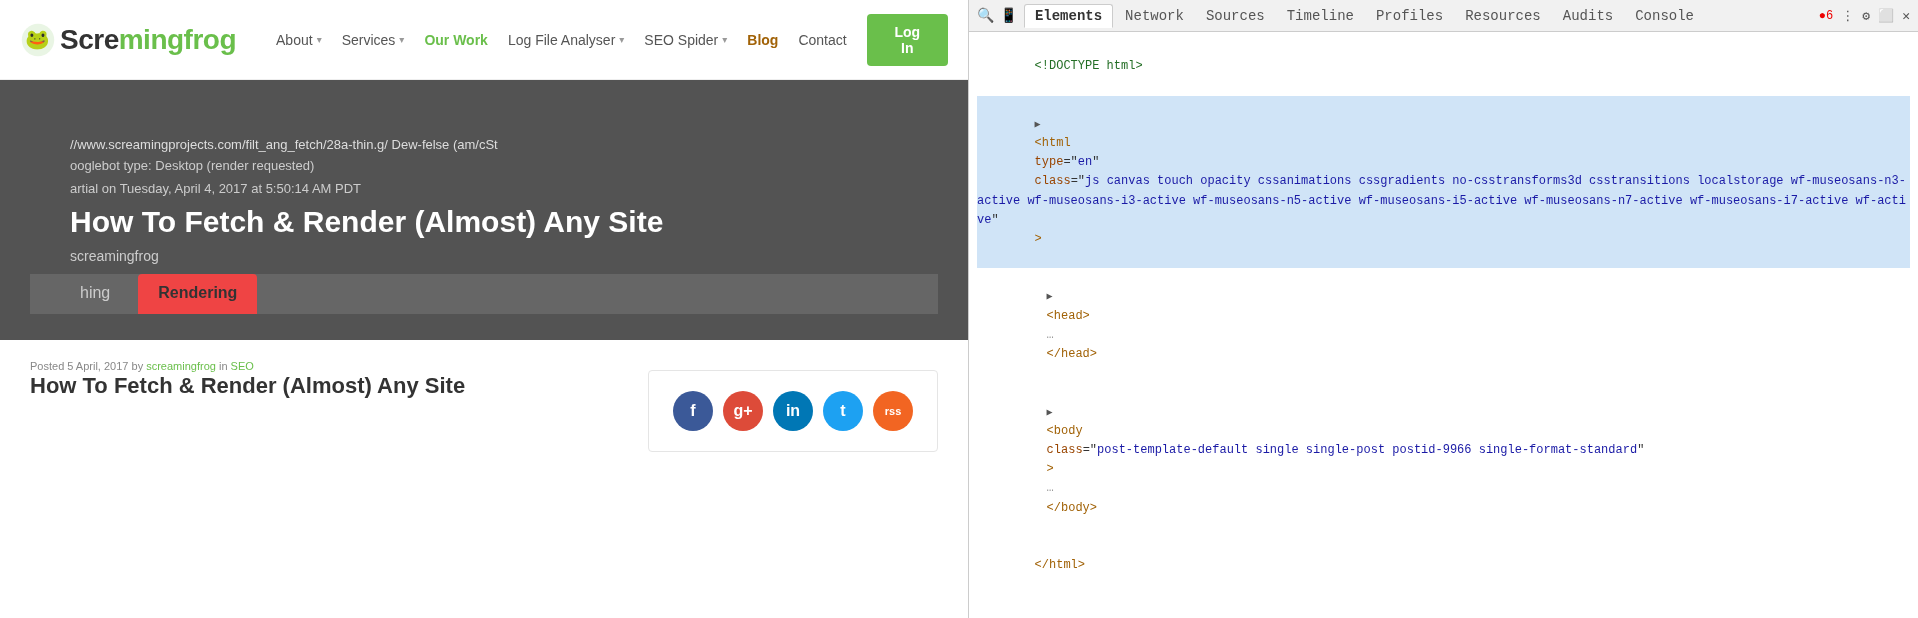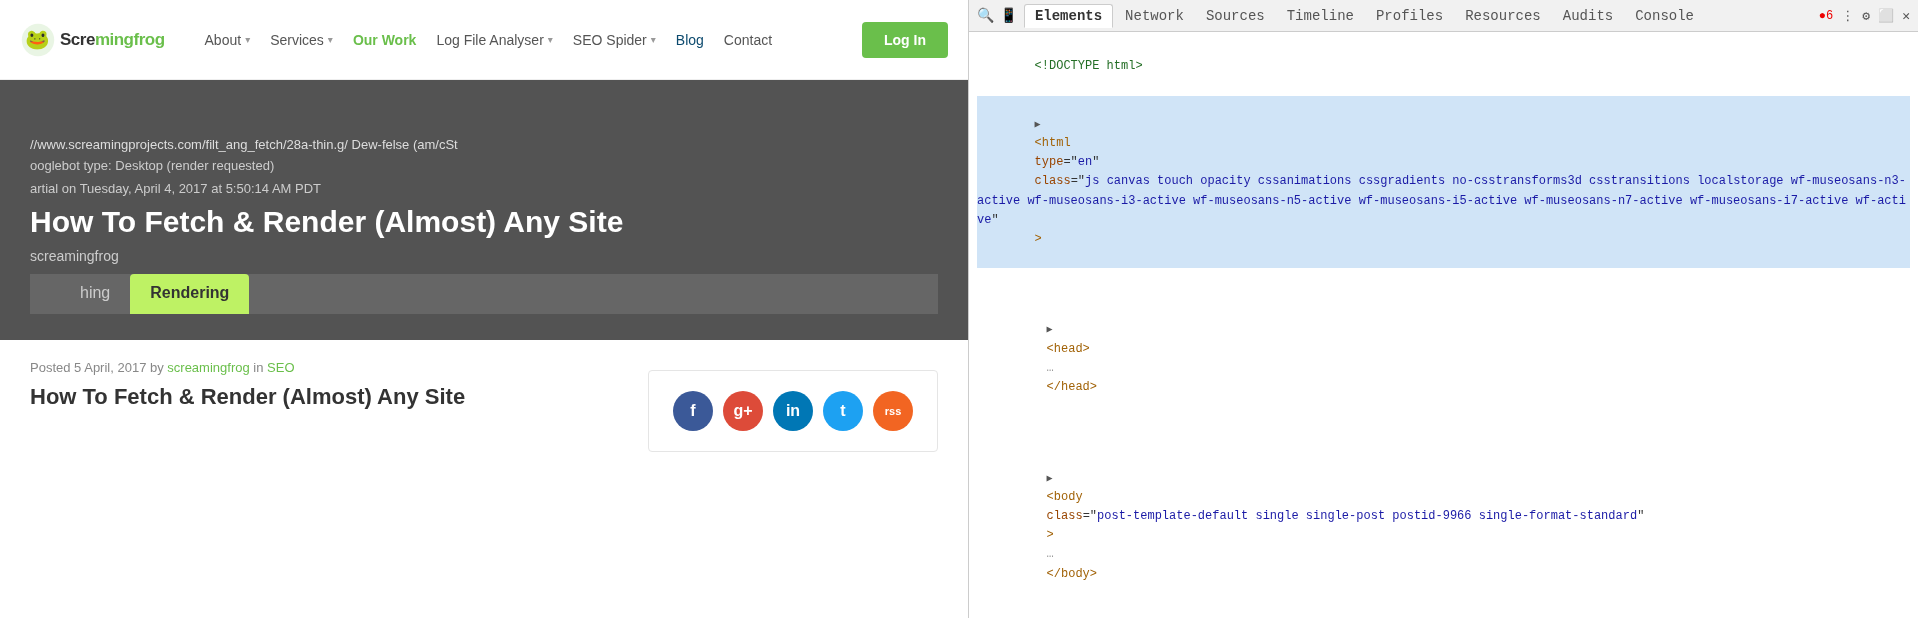--- a/index.html
+++ b/index.html
@@ -31,21 +31,21 @@
       border-bottom: 1px solid #eee;
       position: relative;
       z-index: 10;
     }
     .logo {
       display: flex;
       align-items: center;
       margin-right: 30px;
     }
     .logo-text {
-      font-size: 17px;
+      font-size: 28px;
       font-weight: bold;
       color: #333;
       letter-spacing: -0.5px;
     }
     .logo-icon {
       width: 36px;
       height: 36px;
       margin-right: 4px;
     }
     .nav-links {
@@ -65,22 +65,22 @@
     }
     .nav-item.active {
       color: #6abf4b;
       font-weight: 600;
     }
     .nav-item .arrow {
       font-size: 10px;
       color: #999;
     }
     .nav-item.blog-item {
-      color: #0c4a6e;
-      font-weight: 400;
+      color: #a16207;
+      font-weight: 700;
     }
     .nav-item.contact-item {
       color: #555;
     }
     .login-btn {
       background: #6abf4b;
       color: #fff;
       border: none;
       padding: 10px 22px;
       border-radius: 4px;
@@ -103,20 +103,21 @@
     }
     .hero-bg-overlay {
       position: absolute;
       top: 0; left: 0; right: 0; bottom: 0;
       background: rgba(80,80,80,0.85);
       z-index: 0;
     }
     .hero-content {
       position: relative;
       z-index: 1;
+      margin-left: 40px;
     }
     .hero-url-bar {
       font-size: 13px;
       color: #ddd;
       margin-bottom: 6px;
       overflow: hidden;
       text-overflow: ellipsis;
       white-space: nowrap;
     }
     .hero-meta-row {
@@ -147,40 +148,41 @@
       z-index: 1;
     }
     .tab-item {
       padding: 10px 20px;
       font-size: 16px;
       color: #ccc;
       cursor: pointer;
       border-bottom: 2px solid transparent;
     }
     .tab-item.active {
-      background: #bef264;
+      background: #ef4444;
       color: #333;
       font-weight: 600;
       border-radius: 4px 4px 0 0;
+      margin-left: 8px;
     }
 
     
     .post-area {
       background: #fff;
       padding: 20px 30px;
       display: flex;
       gap: 30px;
     }
     .post-main {
       flex: 1;
     }
     .post-meta {
-      font-size: 13px;
+      font-size: 11px;
       color: #888;
-      margin-bottom: 8px;
+      margin-bottom: 0;
     }
     .post-meta a {
       color: #6abf4b;
       text-decoration: none;
     }
     .post-title-main {
       font-size: 22px;
       font-weight: 700;
       color: #333;
       line-height: 1.3;
@@ -277,21 +279,21 @@
       color: #333;
     }
     .dt-line {
       line-height: 1.6;
       white-space: pre-wrap;
       word-break: break-all;
     }
     .dt-tag { color: #a16207; text-align: right; }
     .dt-attr { color: #994500; }
     .dt-val { color: #1a1aa6; }
-    .dt-indent-1 { padding-left: 12px; margin-top: 33px; }
+    .dt-indent-1 { padding-left: 12px; }
     .dt-selected {
       background: #d0e4f7;
       display: block;
     }
     .dt-caret { color: #555; font-size: 10px; margin-right: 2px; }
   </style>
 </head>
 <body>
 
 <div class="layout">

